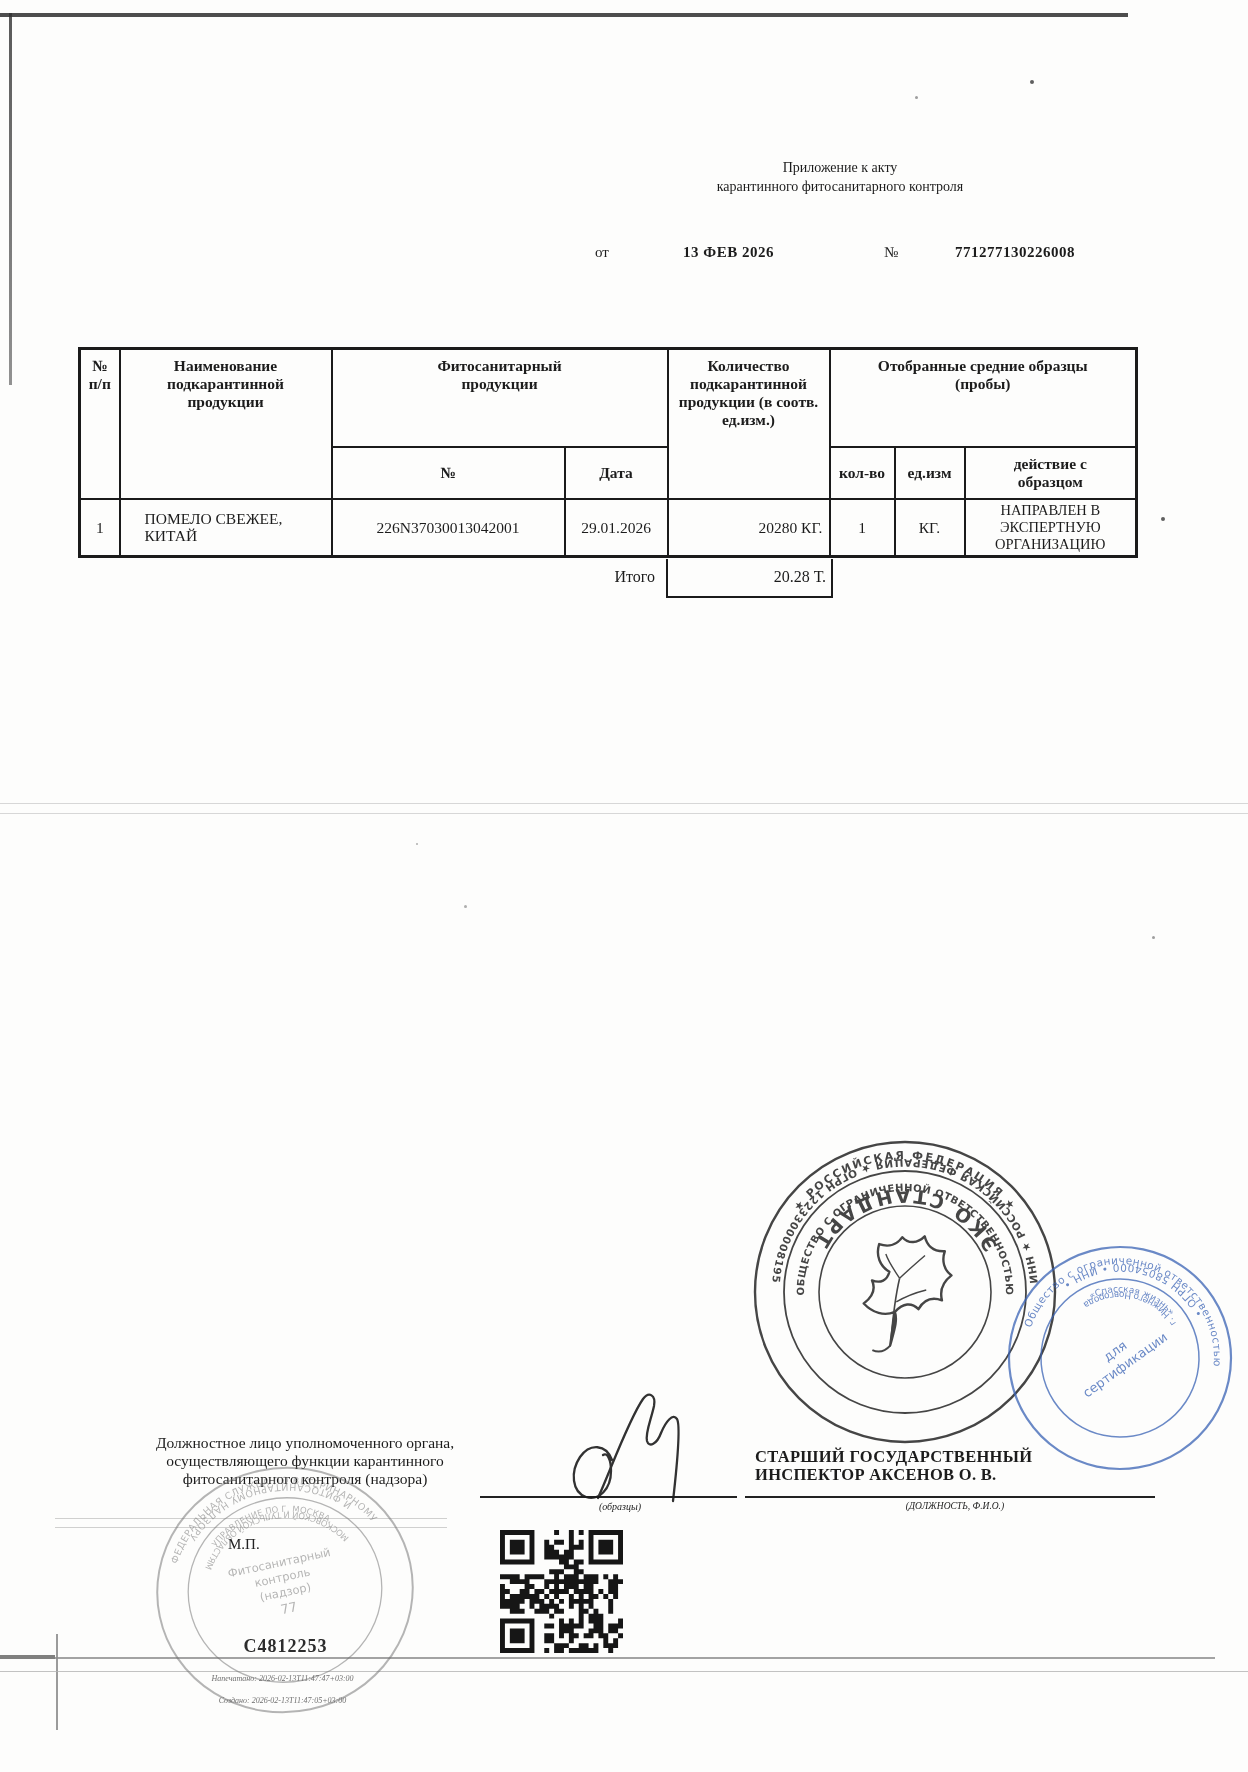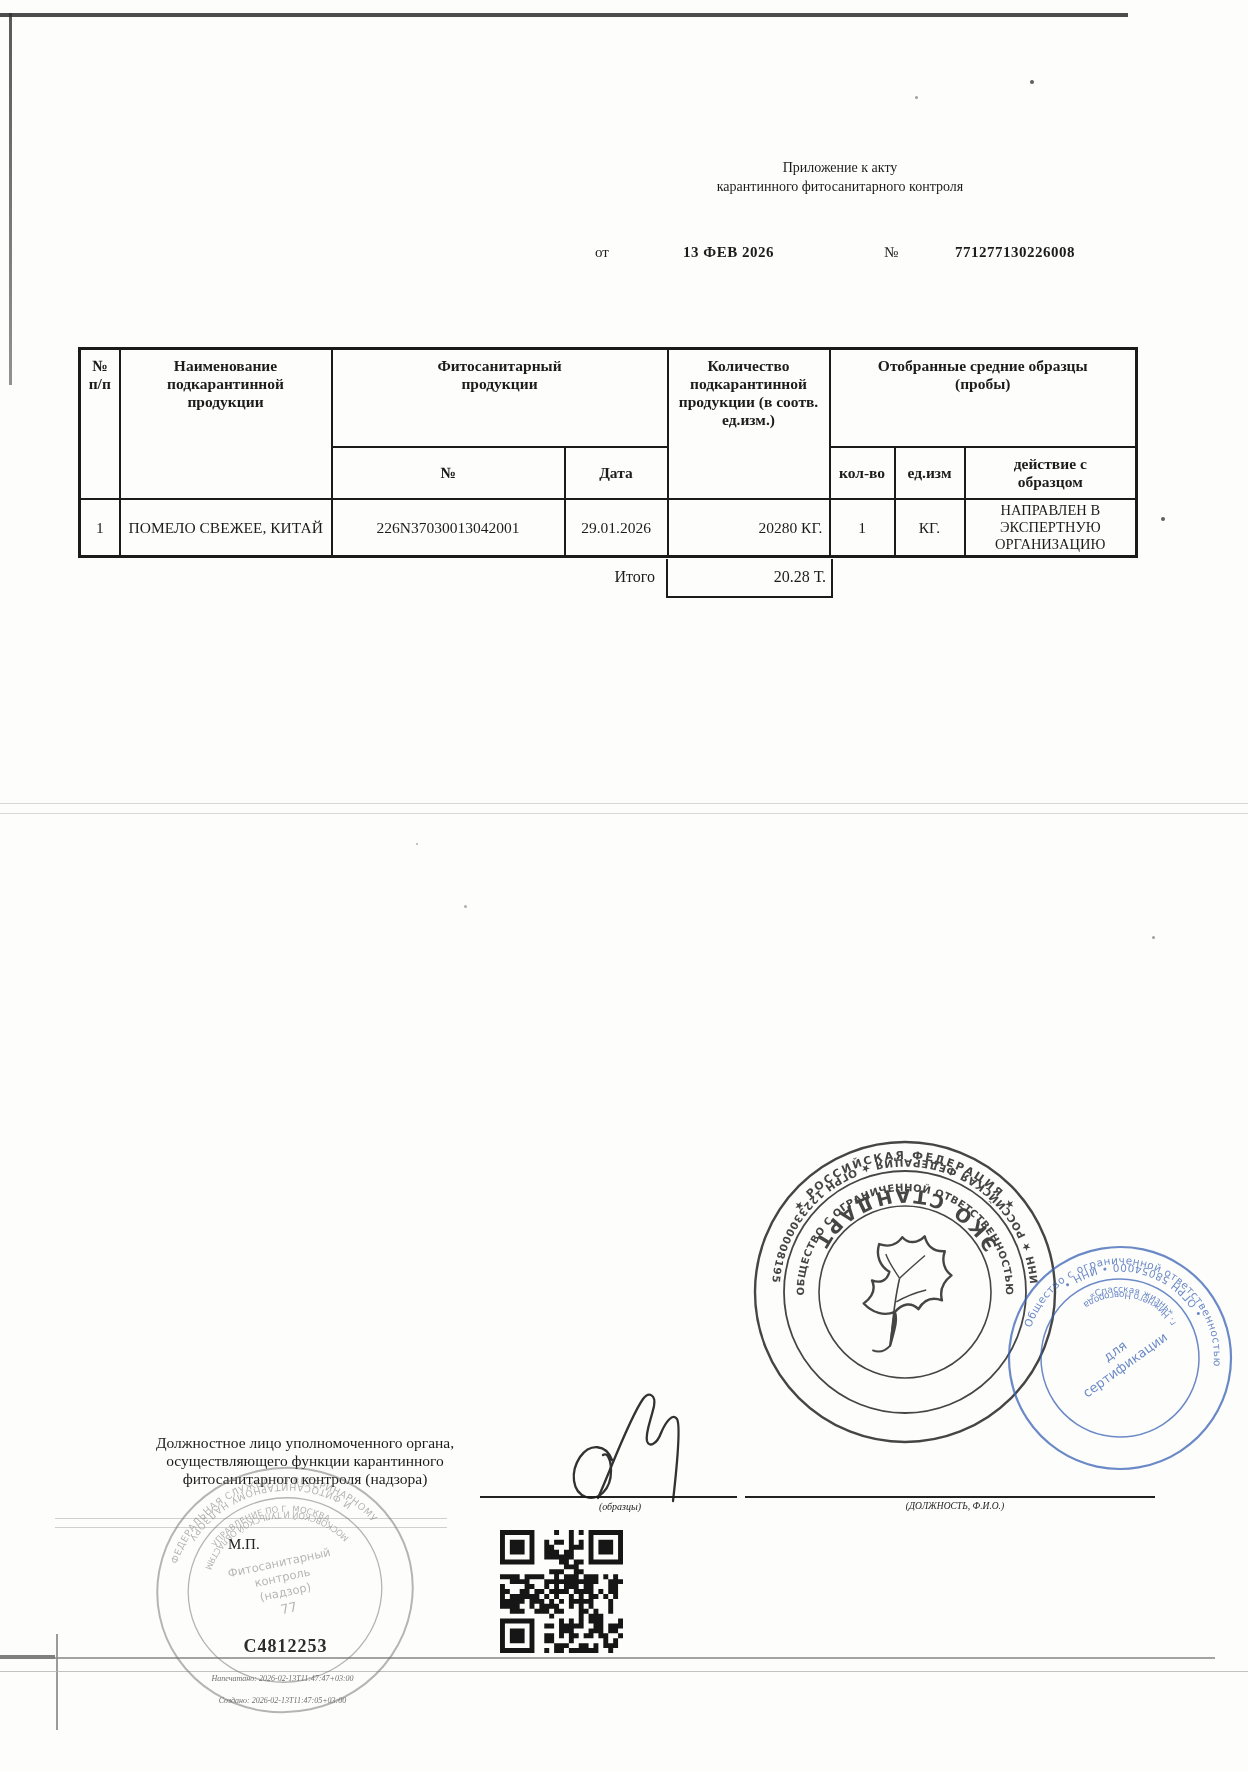--- a/index.html
+++ b/index.html
@@ -114,21 +114,21 @@
         <th>кол-во</th>
         <th>ед.изм</th>
         <th>
           <div class="cellwrap" style="width:110px">действие с образцом</div>
         </th>
       </tr>
     </thead>
     <tbody>
       <tr class="dr">
         <td>1</td>
-        <td style="text-align:left;padding-left:8px;">ПОМЕЛО СВЕЖЕЕ, КИТАЙ</td>
+        <td style="text-align:left;padding-left:24px;">ПОМЕЛО СВЕЖЕЕ, КИТАЙ</td>
         <td>226N37030013042001</td>
         <td>29.01.2026</td>
         <td class="qty">20280 КГ.</td>
         <td>1</td>
         <td>КГ.</td>
         <td class="action">
           <div class="cellwrap" style="width:130px">НАПРАВЛЕН В ЭКСПЕРТНУЮ ОРГАНИЗАЦИЮ</div>
         </td>
       </tr>
     </tbody>
@@ -139,20 +139,24 @@
 
   <div class="abs official">
     <div>Должностное лицо уполномоченного органа,</div>
     <div>осуществляющего функции карантинного</div>
     <div>фитосанитарного контроля (надзора)</div>
   </div>
 
   <div class="abs sig-line" style="left:480px;width:257px;"></div>
   <div class="abs caption" style="left:540px;top:1501px;width:160px;">(образцы)</div>
 
+  <div class="abs inspector">
+    <div>СТАРШИЙ ГОСУДАРСТВЕННЫЙ</div>
+    <div>ИНСПЕКТОР АКСЕНОВ О. В.</div>
+  </div>
   <div class="abs sig-line" style="left:745px;width:410px;"></div>
   <div class="abs caption" style="left:855px;top:1501px;width:200px;font-size:9.5px;">(ДОЛЖНОСТЬ, Ф.И.О.)</div>
 
   <div class="abs mp">М.П.</div>
   <div class="abs code">C4812253</div>
   <div class="abs tiny" style="top:1696px;text-align:center;">Создано: 2026-02-13Т11:47:05+03:00</div>
   <div class="abs tiny" style="top:1674px;">Напечатано: 2026-02-13Т11:47:47+03:00</div>
 
   <div class="abs" id="qr-box">
     <svg id="qr-svg" width="123" height="123" viewBox="0 0 122.5 122.5">

